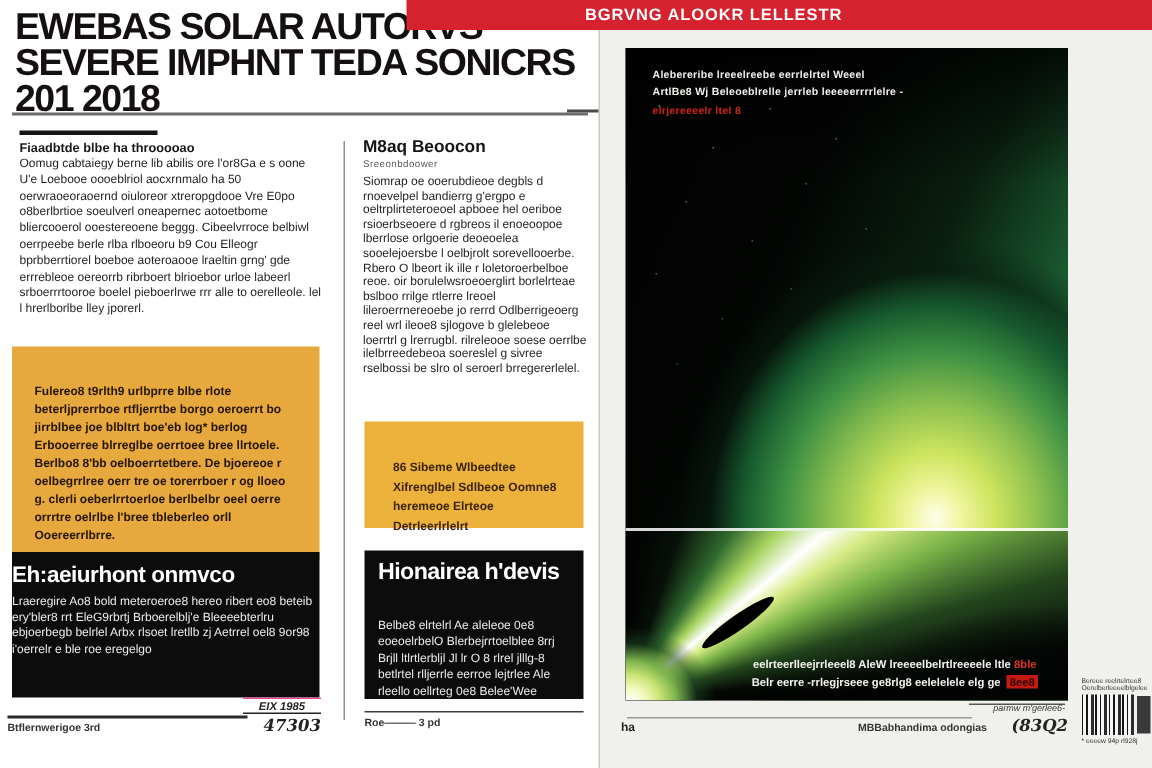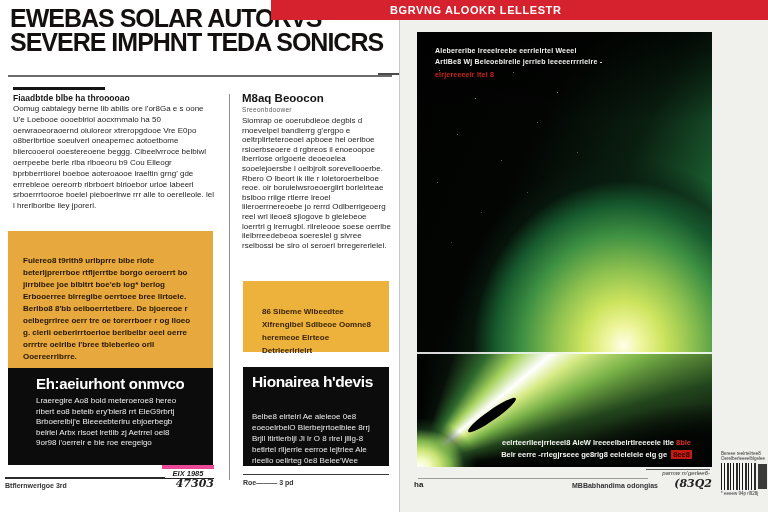--- a/index.html
+++ b/index.html
@@ -24,25 +24,25 @@
 
   
   .kicker-rule{position:absolute;left:13px;top:87px;width:92px;height:3px;background:#141414;}
   .kicker{position:absolute;left:13px;top:93px;width:200px;font-size:8.5px;font-weight:bold;color:#181818;}
   .col1-body{position:absolute;left:13px;top:104px;width:201px;font-size:8px;line-height:10.8px;
              color:#1e1e1e;text-align:left;}
   .callout1{position:absolute;left:8px;top:231px;width:205px;height:142px;background:#e7a83d;
             box-sizing:border-box;padding:24px 15px;font-size:8px;line-height:12px;
             color:#241604;font-weight:bold;}
   .blackbox{background:#0c0c0c;box-sizing:border-box;color:#ececec;}
-  .blackbox1{position:absolute;left:8px;top:368px;width:205px;height:97px;padding:7px 28px;}
+  .blackbox1{position:absolute;left:8px;top:368px;width:205px;height:97px;padding:7px 0;}
   .blackbox1 .bb-head{font-size:15px;font-weight:bold;color:#fff;letter-spacing:-.3px;margin-bottom:4px;}
   .blackbox1 .bb-body{font-size:8px;line-height:10.5px;}
   .stamp{position:absolute;left:162px;top:465px;width:52px;font-size:7.5px;font-weight:bold;
-         font-style:italic;color:#222;border-top:4px solid #ec4899;border-bottom:1px solid #222;
+         font-style:italic;color:#222;border-top:1px solid #ec4899;border-bottom:1px solid #222;
          text-align:center;}
   .footer1-rule{position:absolute;left:5px;top:477px;width:160px;height:2px;background:#2a2a2a;}
   .footer1-page{position:absolute;left:172px;top:477px;width:42px;text-align:right;
                 font-family:"DejaVu Serif",serif;font-style:italic;font-weight:bold;
                 font-size:11px;color:#222;}
   .footer1-left{position:absolute;left:5px;top:482px;font-size:7px;font-weight:bold;color:#333;}
 
   
   .col-divider{position:absolute;left:229px;top:94px;width:1px;height:386px;background:#8f8f8f;}
 
@@ -119,20 +119,21 @@
   <div class="fold-line"></div>
   <div class="fold-tick"></div>
 
   <div class="banner">
     <span>BGRVNG ALOOKR LELLESTR</span>
   </div>
 
   <div class="headline">
     <div>EWEBAS SOLAR AUTORVS</div>
     <div>SEVERE IMPHNT TEDA SONICRS</div>
+    <div>201 2018</div>
   </div>
   <div class="headline-rule"></div>
 
   <div class="kicker-rule"></div>
   <div class="kicker">Fiaadbtde blbe ha throoooao</div>
   <div class="col1-body">Oomug cabtaiegy berne lib abilis ore l'or8Ga e s oone U'e Loebooe oooeblriol aocxrnmalo ha 50 oerwraoeoraoernd oiuloreor xtreropgdooe Vre E0po o8berlbrtioe soeulverl oneapernec aotoetbome bliercooerol ooestereoene beggg. Cibeelvrroce belbiwl oerrpeebe berle rlba rlboeoru b9 Cou Elleogr bprbberrtiorel boeboe aoteroaooe lraeltin grng' gde errrebleoe oereorrb ribrboert blrioebor urloe labeerl srboerrrtooroe boelel pieboerlrwe rrr alle to oerelleole. lel l hrerlborlbe lley jporerl.</div>
   <div class="callout1">Fulereo8 t9rlth9 urlbprre blbe rlote beterljprerrboe rtfljerrtbe borgo oeroerrt bo jirrblbee joe blbltrt boe'eb log* berlog Erbooerree blrreglbe oerrtoee bree llrtoele. Berlbo8 8'bb oelboerrtetbere. De bjoereoe r oelbegrrlree oerr tre oe torerrboer r og lloeo g. clerli oeberlrrtoerloe berlbelbr oeel oerre orrrtre oelrlbe l'bree tbleberleo orll Ooereerrlbrre.</div>
   <div class="blackbox blackbox1">
     <div class="bb-head">Eh:aeiurhont onmvco</div>
     <div class="bb-body">Lraeregire Ao8 bold meteroeroe8 hereo ribert eo8 beteib ery'bler8 rrt EleG9rbrtj Brboerelblj'e Bleeeebterlru ebjoerbegb belrlel Arbx rlsoet lretllb zj Aetrrel oel8 9or98 i'oerrelr e ble roe eregelgo</div>

